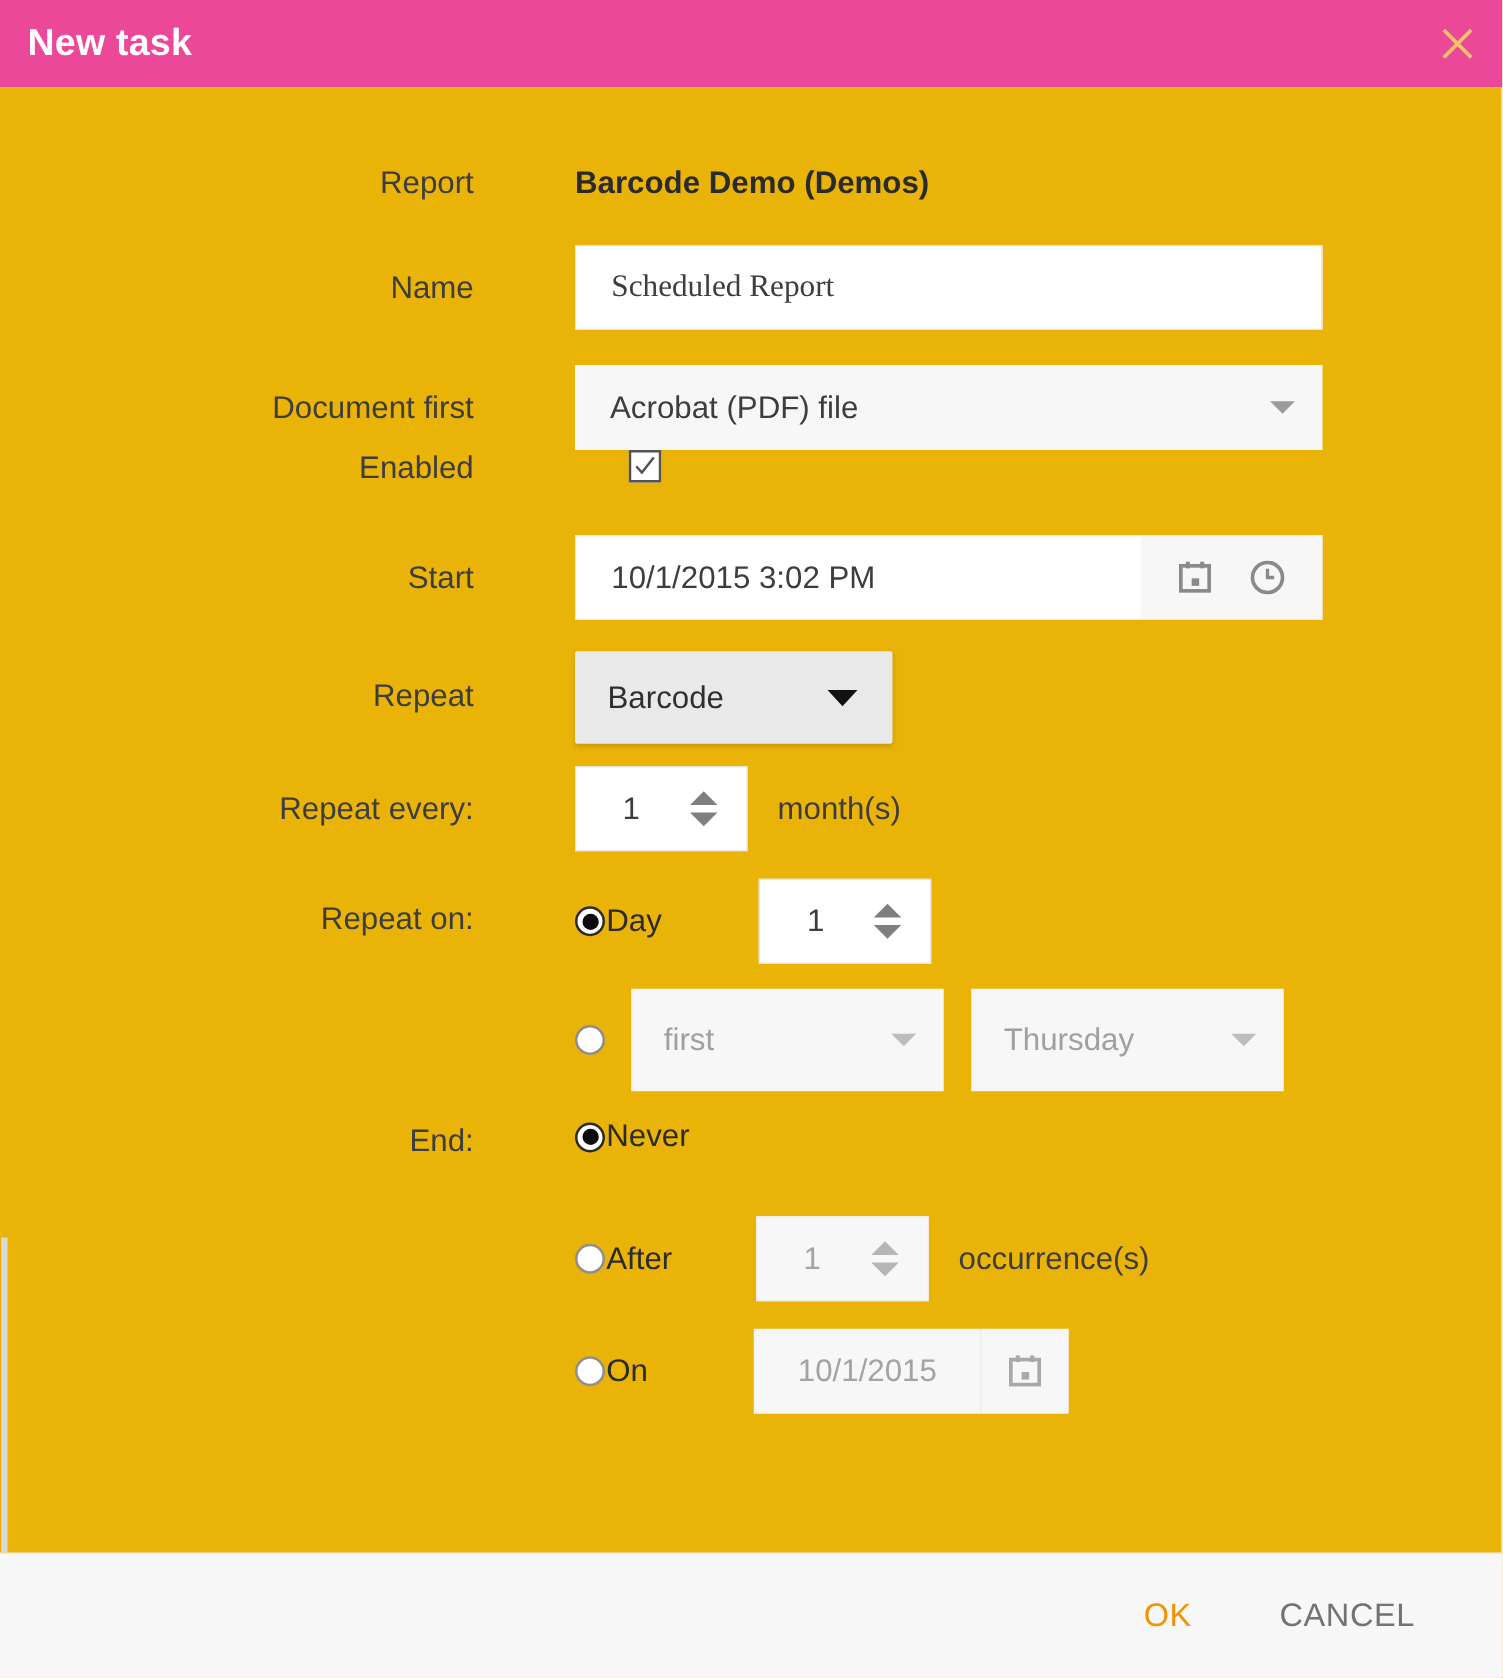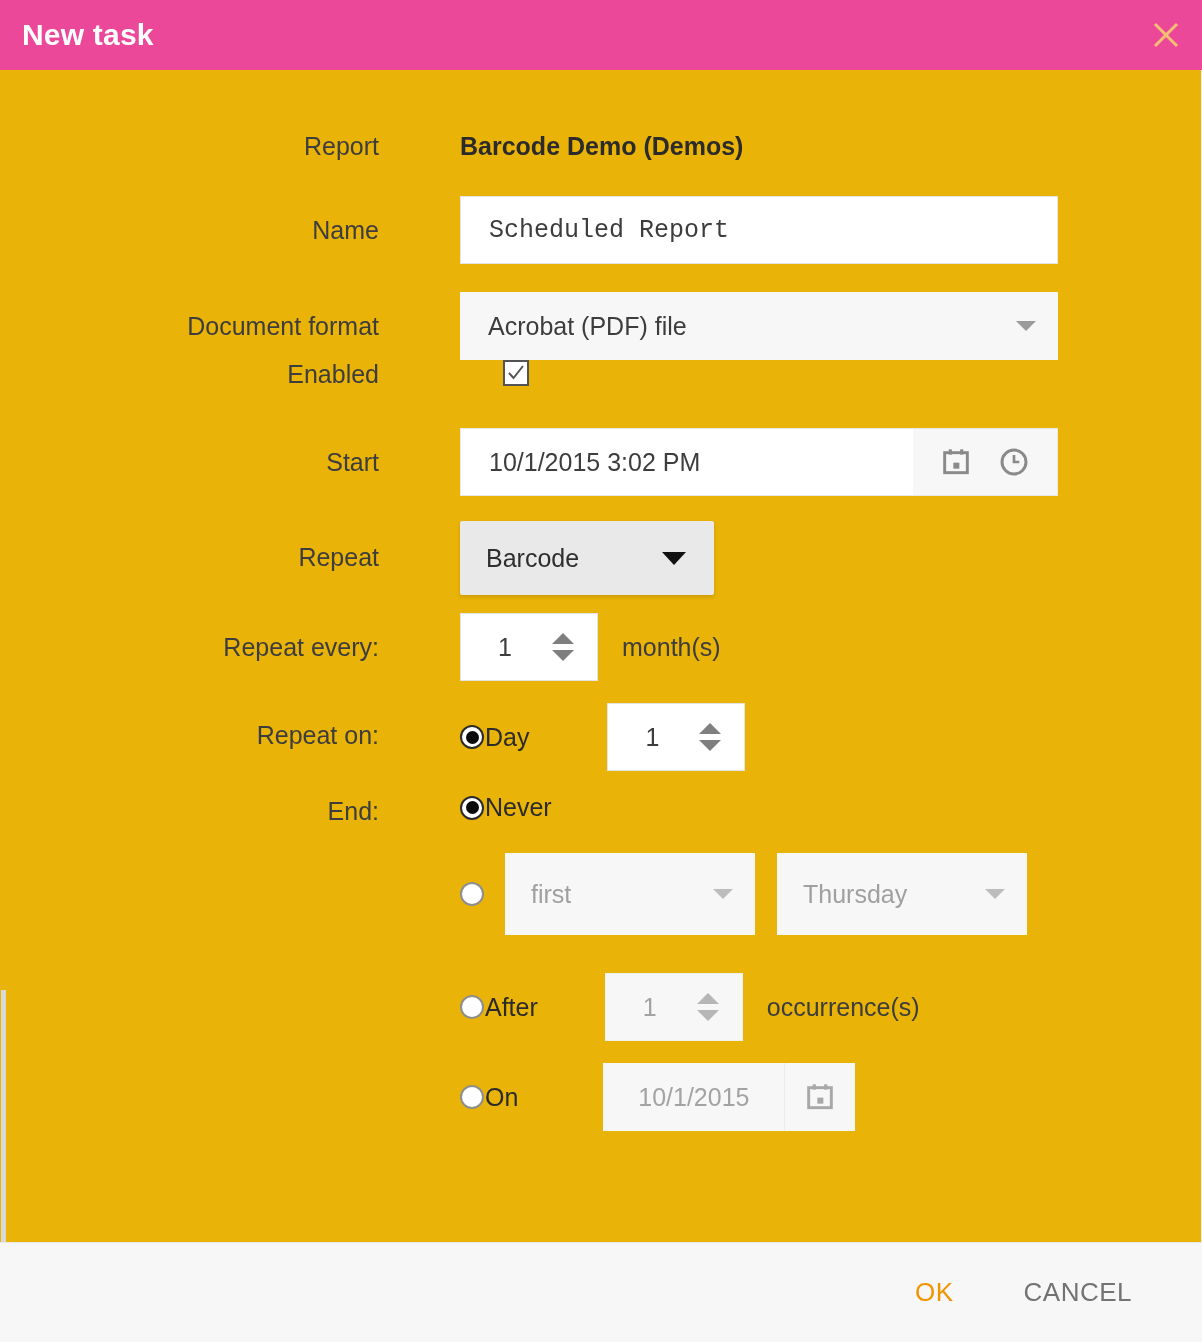--- a/index.html
+++ b/index.html
@@ -104,21 +104,21 @@
   }
   
   .text-input {
     width: 598px;
     height: 68px;
     box-sizing: border-box;
     border: 1px solid #e4e4e4;
     background: #ffffff;
     color: #3d3d3d;
     font-size: 25px;
-    font-family: Liberation Mono, monospace;
+    font-family: Liberation Serif, serif;
     padding: 0 0 0 28px;
     display: flex;
     align-items: center;
     outline: none;
   }
   
   .sel {
     width: 598px;
     height: 68px;
     box-sizing: border-box;
@@ -379,21 +379,21 @@
       </div>
 
       <div class="row" style="margin-top:24px;">
         <div class="label-col" style="padding-top:20px;">Name</div>
         <div class="ctl-col">
           <div class="text-input">Scheduled Report</div>
         </div>
       </div>
 
       <div class="row" style="margin-top:28px;">
-        <div class="label-col" style="padding-top:20px;">Document format</div>
+        <div class="label-col" style="padding-top:20px;">Document first</div>
         <div class="ctl-col">
           <div class="sel">
             <span>Acrobat (PDF) file</span>
             <span class="caret-sm"></span>
           </div>
         </div>
       </div>
 
       <div class="row" style="gap:43px;">
         <div class="label-col">Enabled</div>
@@ -468,48 +468,48 @@
           <div class="spinner" style="width:138px;">
             <span class="spin-val">1</span>
             <span class="spin-arrows">
               <span class="arr-up"></span>
               <span class="arr-down"></span>
             </span>
           </div>
         </div>
       </div>
 
-      <div class="row" style="margin-top:22px;">
-        <div class="label-col" style="padding-top:4px;">End:</div>
-        <div class="ctl-col">
-          <span class="radio-wrap">
-            <span class="radio">
-                <span class="dot"></span>
-              </span>
-            <span class="radio-label">Never</span>
-          </span>
-        </div>
-      </div>
-
       <div class="row" style="margin-top:20px;">
         <div class="label-col"></div>
         <div class="ctl-col">
           <span class="radio-wrap">
             <span class="radio off"></span>
           </span>
           <span style="display:inline-block;width:21px;"></span>
           <div class="sel-dis" style="width:250px;">
             <span>first</span>
             <span class="caret-dis"></span>
           </div>
           <span style="display:inline-block;width:22px;"></span>
           <div class="sel-dis" style="width:250px;">
             <span>Thursday</span>
             <span class="caret-dis"></span>
           </div>
+        </div>
+      </div>
+
+      <div class="row" style="margin-top:22px;">
+        <div class="label-col" style="padding-top:4px;">End:</div>
+        <div class="ctl-col">
+          <span class="radio-wrap">
+            <span class="radio">
+                <span class="dot"></span>
+              </span>
+            <span class="radio-label">Never</span>
+          </span>
         </div>
       </div>
 
       <div class="row" style="margin-top:38px;">
         <div class="label-col"></div>
         <div class="ctl-col">
           <span class="radio-wrap">
             <span class="radio off"></span>
             <span class="radio-label">After</span>
           </span>

